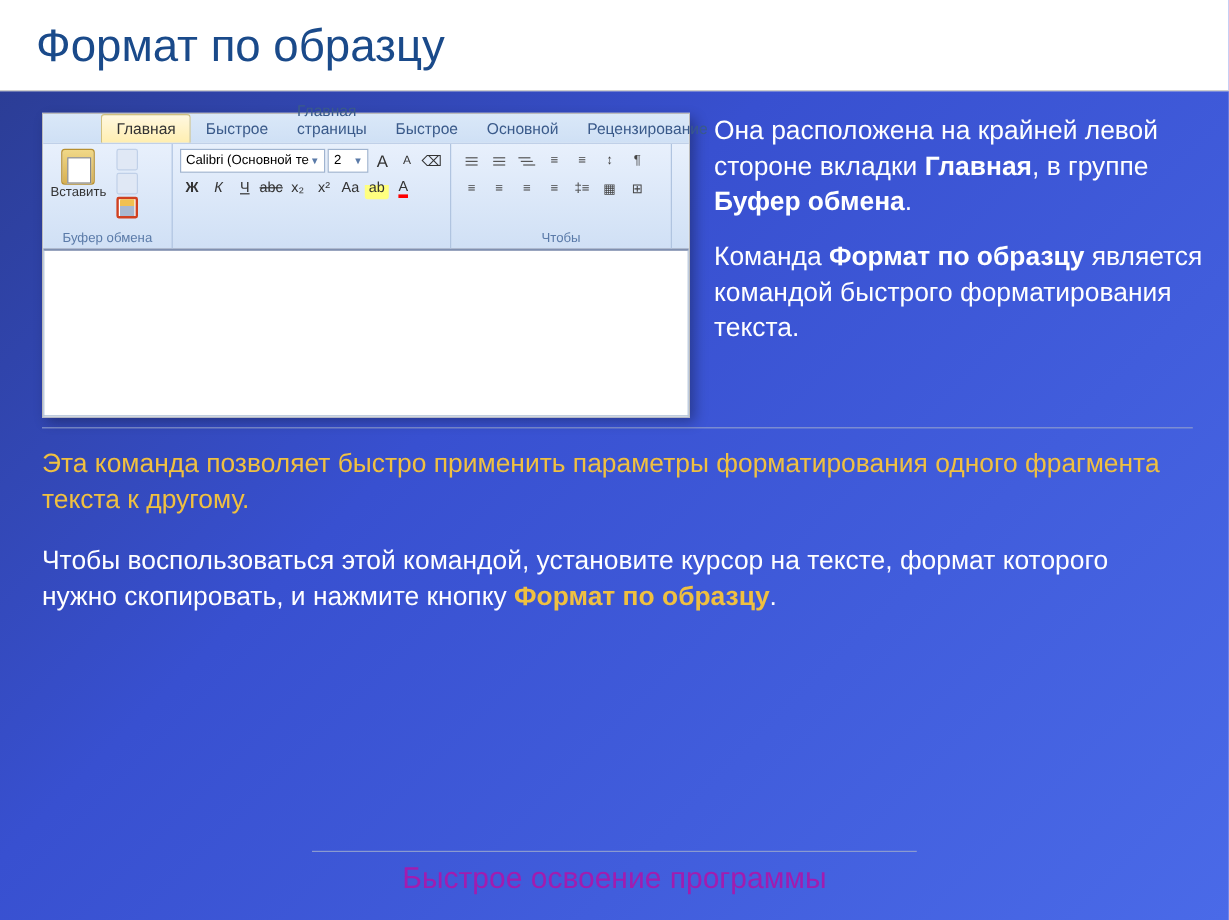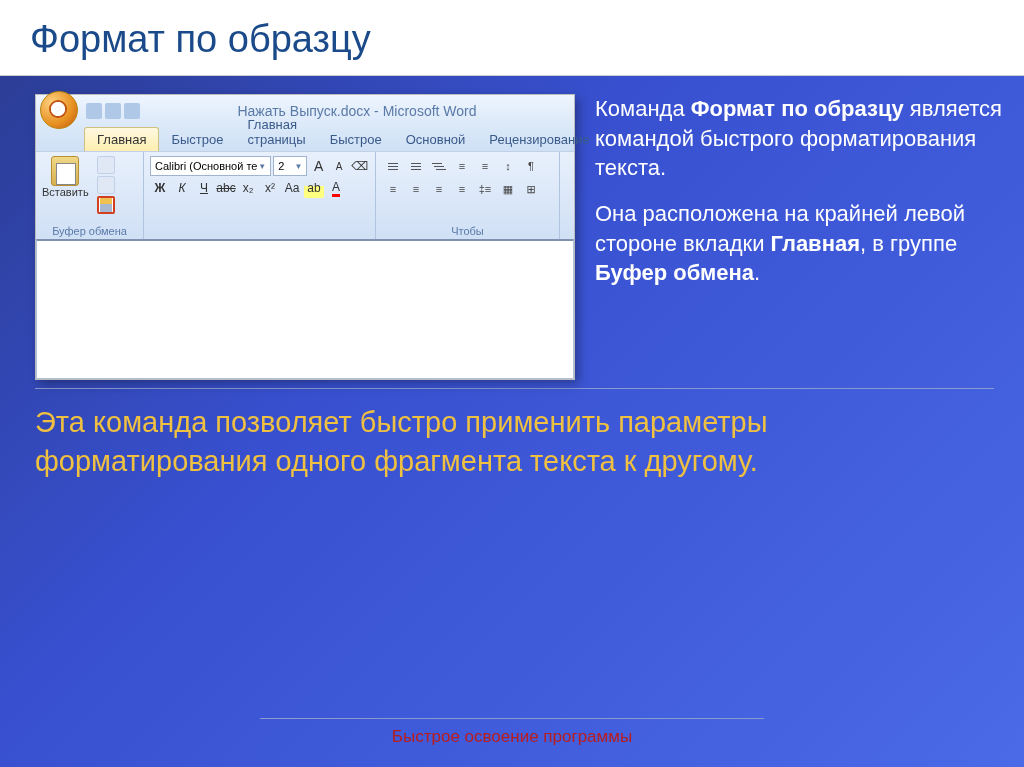--- a/index.html
+++ b/index.html
@@ -239,59 +239,50 @@
     .side-text p {
       margin-bottom: 16px;
     }
     .bold { font-weight: bold; }
     .divider {
       border-top: 1px solid #8a9ad0;
       margin: 8px 30px 0 35px;
     }
     .lower-text {
       color: #f0c040;
-      font-size: 29px;
+      font-size: 22px;
       line-height: 1.35;
       padding: 14px 35px 0;
     }
     .lower-text p { margin-bottom: 22px; }
     .white-t { color: white; }
     .footer {
       position: absolute;
       bottom: 20px;
       width: 100%;
       text-align: center;
     }
     .footer-line {
       border-top: 1px solid #8a9ad0;
       margin: 0 260px 8px;
     }
     .footer-text {
-      color: #b91c1c;
-      font-size: 17px;
+      color: #a21caf;
+      font-size: 25px;
     }
   </style>
 </head>
 <body>
 
 <div class="header">
   <h1 class="title">Формат по образцу</h1>
 </div>
 
 <div class="content-band">
   <div class="screenshot-box">
-    <div class="word-titlebar">
-      <div class="office-btn"></div>
-      <div class="qat">
-        <div class="qat-item"></div>
-        <div class="qat-item"></div>
-        <div class="qat-item"></div>
-      </div>
-      <div class="doc-title">Нажать Выпуск.docx - Microsoft Word</div>
-    </div>
     <div class="tabs-row">
       <div class="tab active">Главная</div>
       <div class="tab">Быстрое</div>
       <div class="tab">Главная страницы</div>
       <div class="tab">Быстрое</div>
       <div class="tab">Основной</div>
       <div class="tab">Рецензирование</div>
     </div>
     <div class="ribbon">
       <div class="ribbon-group clipboard-group">
@@ -386,30 +377,33 @@
           </div>
         </div>
         <div class="group-label">Чтобы</div>
       </div>
     </div>
     <div class="doc-area"></div>
   </div>
 
   <div class="side-text">
     <p>
-      <span>Команда </span><span class="bold">Формат по образцу</span><span> является командой быстрого форматирования текста.</span>
+      <span>Она расположена на крайней левой стороне вкладки </span><span class="bold">Главная</span><span>, в группе </span><span class="bold">Буфер обмена</span><span>.</span>
     </p>
     <p>
-      <span>Она расположена на крайней левой стороне вкладки </span><span class="bold">Главная</span><span>, в группе </span><span class="bold">Буфер обмена</span><span>.</span>
+      <span>Команда </span><span class="bold">Формат по образцу</span><span> является командой быстрого форматирования текста.</span>
     </p>
   </div>
 </div>
 
 <div class="divider"></div>
 
 <div class="lower-text">
   <p>Эта команда позволяет быстро применить параметры форматирования одного фрагмента текста к другому.</p>
+  <p class="white-t">
+    <span>Чтобы воспользоваться этой командой, установите курсор на тексте, формат которого нужно скопировать, и нажмите кнопку </span><span class="bold" style="color:#f0c040">Формат по образцу</span><span>.</span>
+  </p>
 </div>
 
 <div class="footer">
   <div class="footer-line"></div>
   <div class="footer-text">Быстрое освоение программы</div>
 </div>
 
 </body></html>

